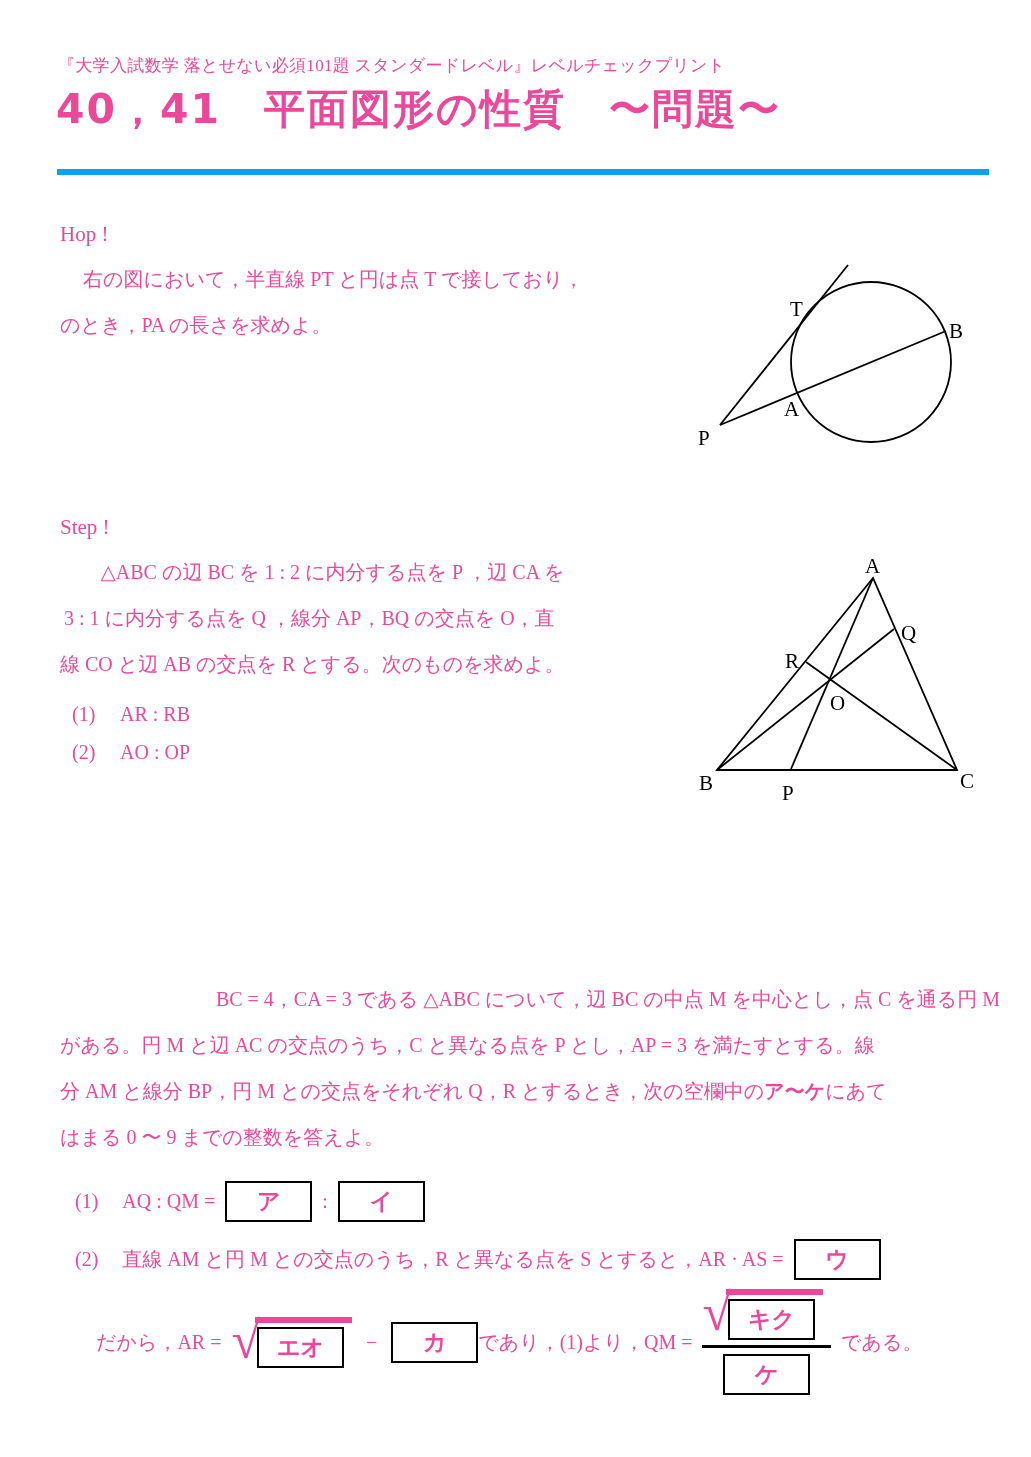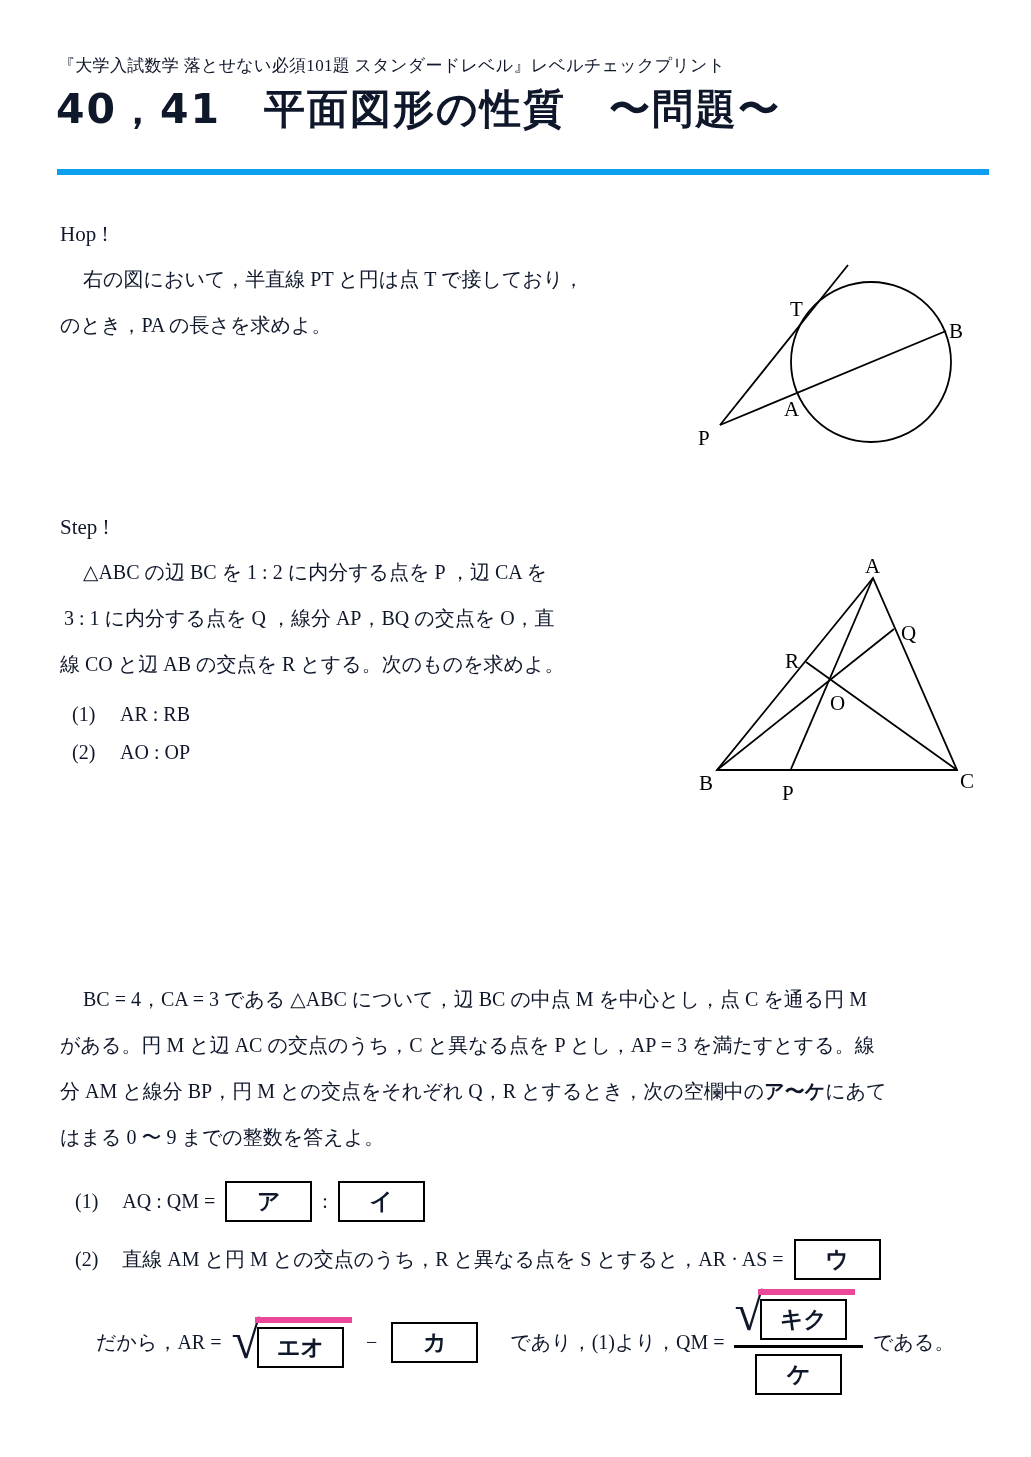--- a/index.html
+++ b/index.html
@@ -1,27 +1,27 @@
 <!DOCTYPE html>
 <html><head>
 <meta charset="utf-8">
 <style>
   html,body{margin:0;padding:0;background:#fff;}
   .page{position:relative;width:1031px;height:1457px;background:#ffffff;overflow:hidden;
-        font-family:"Liberation Serif","DejaVu Serif",serif;color:#0f172a;}
+        font-family:"Liberation Serif","DejaVu Serif",serif;color:#ec4899;}
 
   .header{position:absolute;left:58px;top:54px;font-size:17px;letter-spacing:0.3px;}
   .title{position:absolute;left:56px;top:82px;font-size:41px;font-weight:bold;
          font-family:"DejaVu Sans","Liberation Sans",sans-serif;letter-spacing:2px;}
   .rule{position:absolute;left:57px;top:169px;width:932px;height:6px;}
 
   .sec{position:absolute;left:60px;font-size:20px;}
   .sec-label{font-size:21px;margin-bottom:9px;}
   .bline{line-height:46px;white-space:nowrap;}
-  .indent{padding-left:23px;}
+  .indent{padding-left:23px;text-align:right;}
   .items{margin-top:8px;}
   .item{display:flex;line-height:38px;padding-left:12px;white-space:nowrap;}
   .item .inum{width:48px;}
 
   .sqrt-i{white-space:nowrap;}
   .sqrt-i .sgn{font-size:21px;}
   .sqrt-i .rad{border-top:1.6px solid #000;padding:0 2px;}
 
   svg{position:absolute;overflow:visible;}
   svg text{font-family:"Liberation Serif","DejaVu Serif",serif;font-size:21px;fill:#000;}
@@ -122,21 +122,21 @@
   </div>
 
   <div class="qrow" style="left:96px;top:1283px;height:118px;">
     <span class="gap-r">だから，AR =</span>
     <span class="root-group">
       <span class="root-sign">√</span>
       <span class="under-root"><span class="blank-box">エオ</span></span>
     </span>
     <span class="minus">−</span>
     <span class="blank-box">カ</span>
-    <span style="margin-left:32px;">であり，(1)より，QM =</span>
+    <span style="margin-left:0;">であり，(1)より，QM =</span>
     <span class="frac">
       <span class="num">
         <span class="root-sign">√</span>
         <span class="under-root"><span class="blank-box">キク</span></span>
       </span>
       <span class="den"><span class="blank-box">ケ</span></span>
     </span>
     <span>である。</span>
   </div>
 

